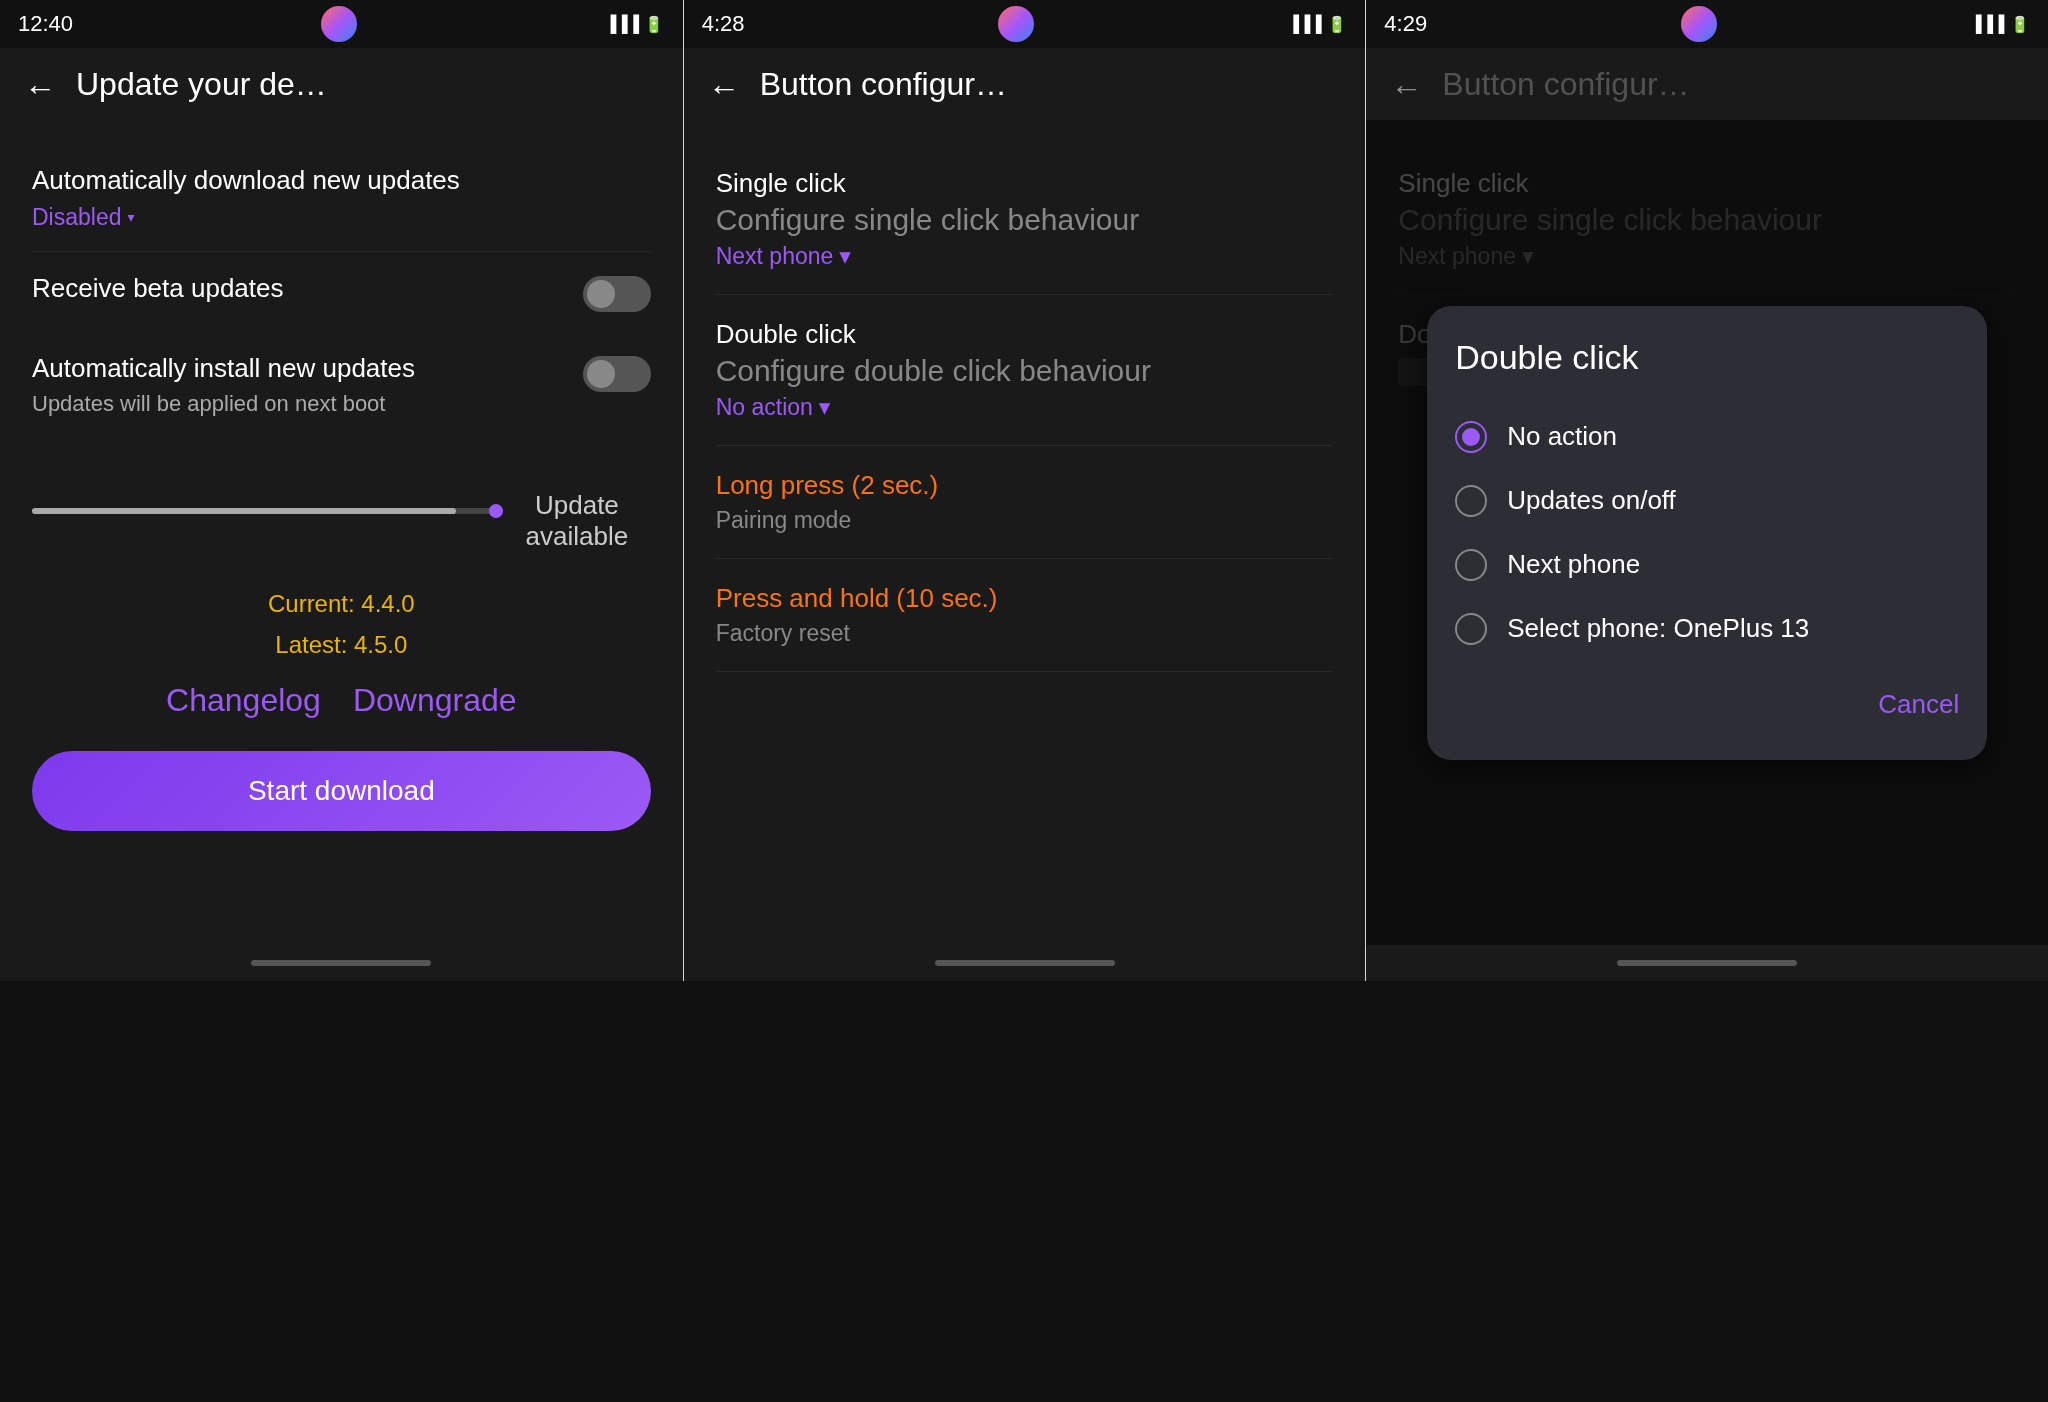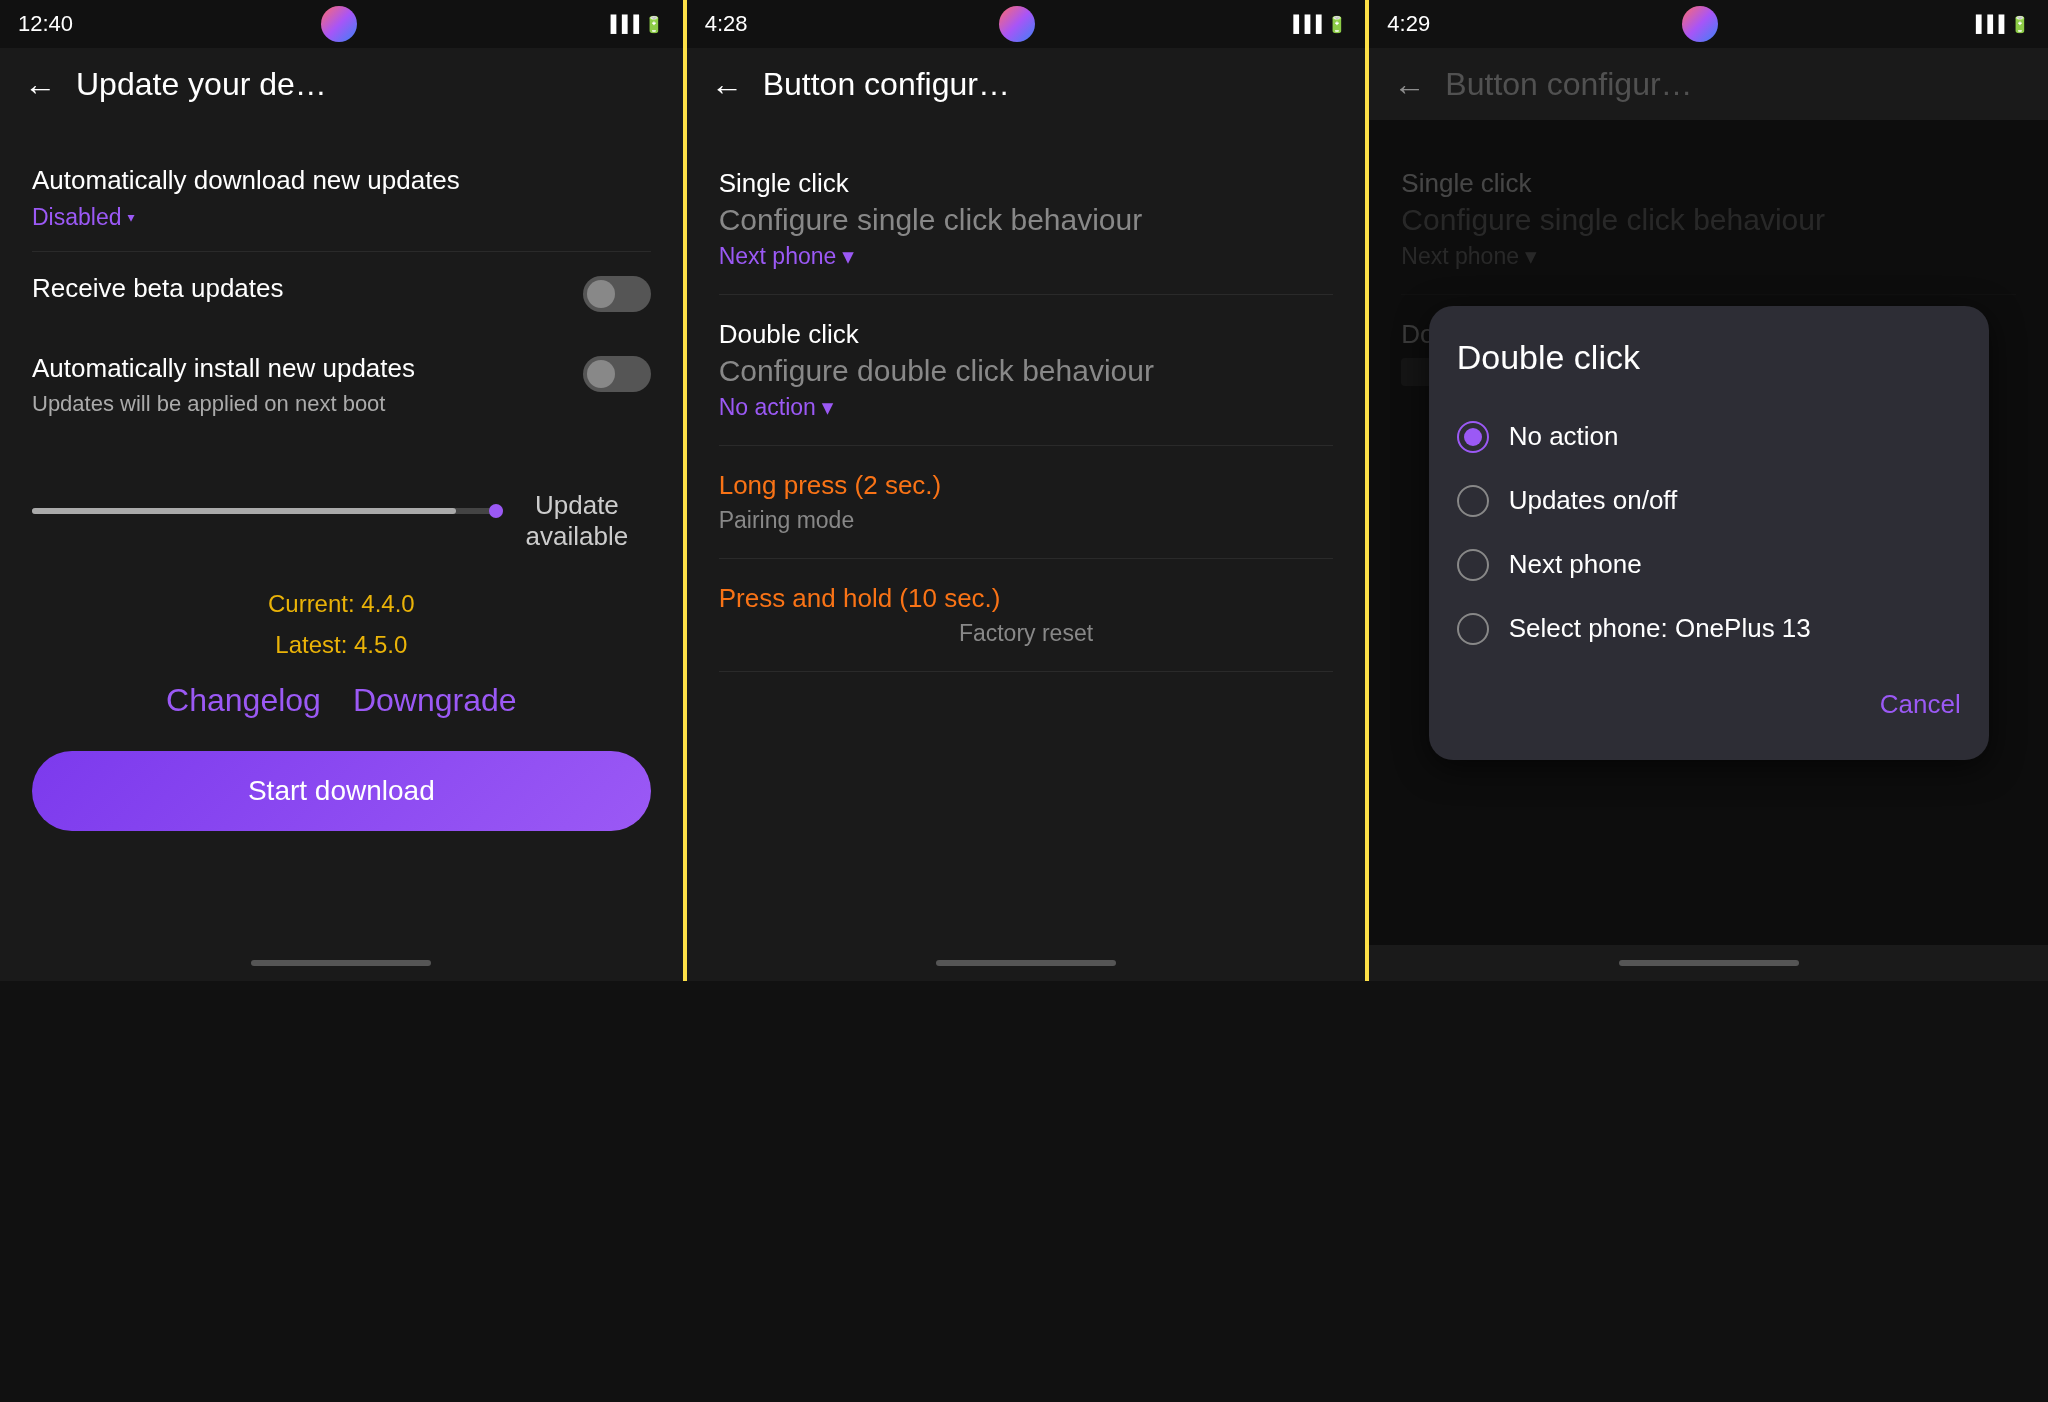--- a/index.html
+++ b/index.html
@@ -17,21 +17,21 @@
     .phone {
       width: 683px;
       height: 981px;
       background: #1a1a1a;
       display: flex;
       flex-direction: column;
       position: relative;
       overflow: hidden;
     }
     .phone + .phone {
-      border-left: 4px solid #fde047;
+      border-left: 1px solid #fde047;
     }
 
     
     .status-bar {
       height: 48px;
       background: #111;
       display: flex;
       align-items: center;
       justify-content: space-between;
       padding: 0 18px;
@@ -491,21 +491,21 @@
 
     <div class="config-item dimmed">
       <div class="config-item-title">Long press (2 sec.)</div>
       <div class="config-item-value" style="color:#888;">
         <span>Pairing mode</span>
       </div>
     </div>
 
     <div class="config-item dimmed">
       <div class="config-item-title">Press and hold (10 sec.)</div>
-      <div class="config-item-value" style="color:#888;justify-content:center;">
+      <div class="config-item-value" style="color:#888;">
         <span>Factory reset</span>
       </div>
     </div>
 
   </div>
 
   <div class="home-indicator">
     <div class="home-bar"></div>
   </div>
 </div>

